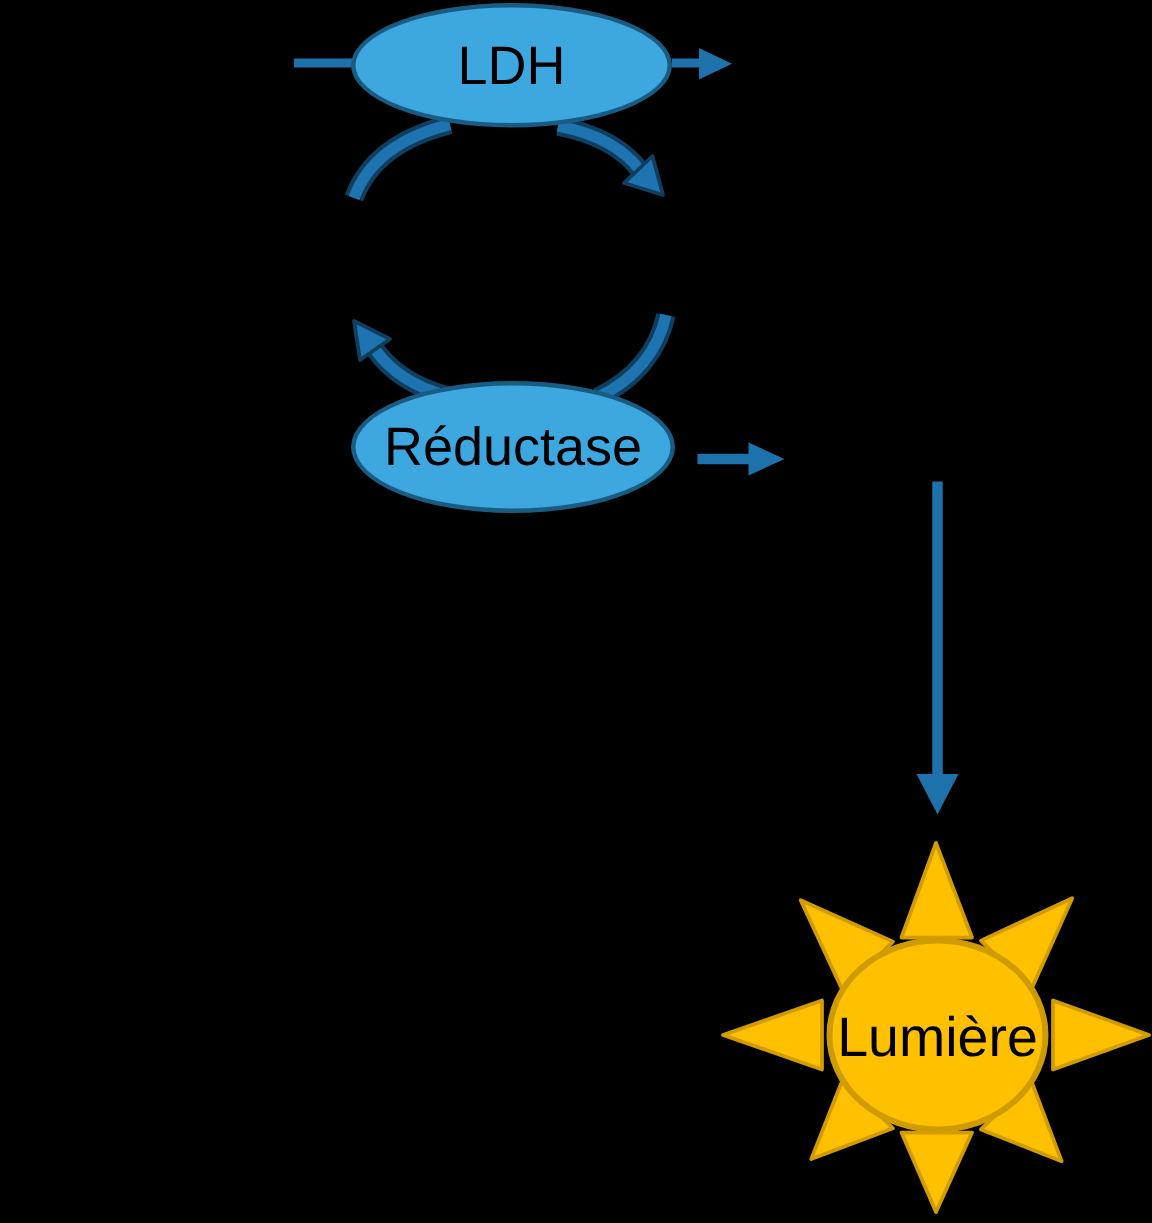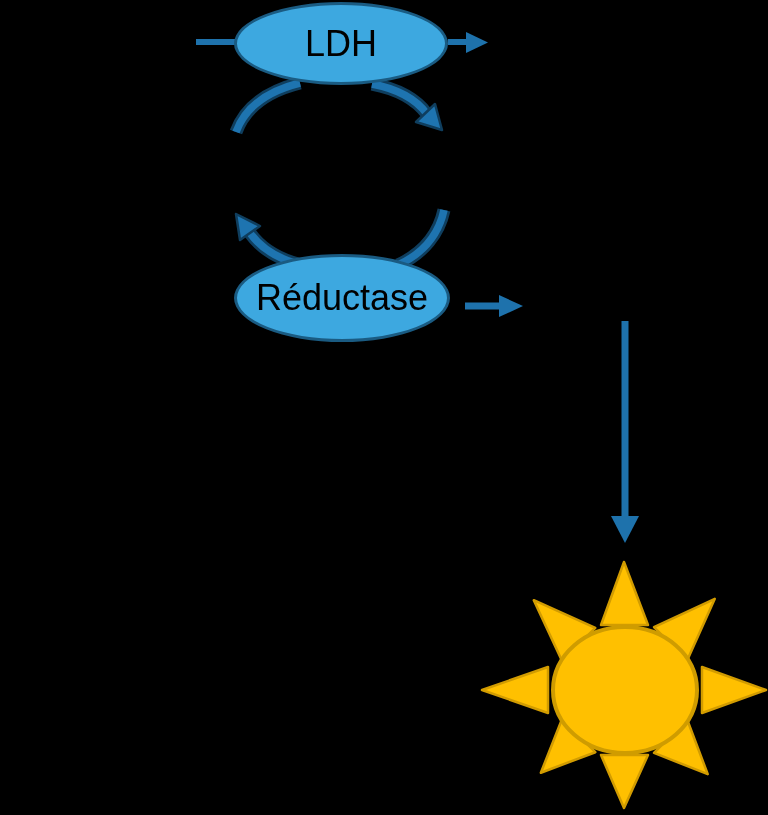--- a/index.html
+++ b/index.html
@@ -93,14 +93,17 @@
 
   <div class="node" style="left:234px;top:2px;width:214px;height:83px;">
     <span>LDH</span>
   </div>
 
   <div class="node" style="left:234px;top:254px;width:216px;height:88px;">
     <span>Réductase</span>
   </div>
 
 
+  <div class="sun-label">
+    <span>Lumière</span>
+  </div>
 
 </div>
 
 </body></html>

